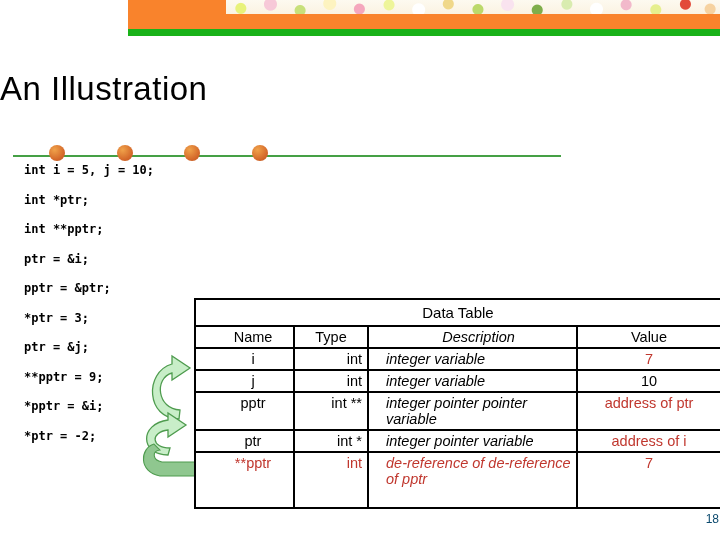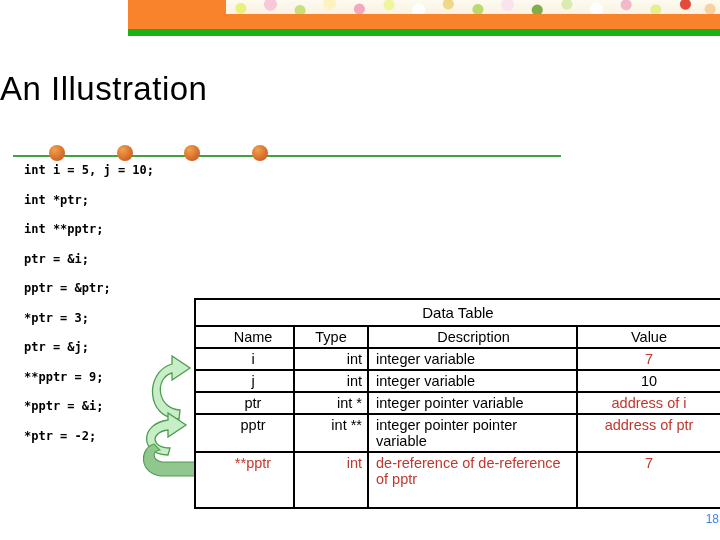--- a/index.html
+++ b/index.html
@@ -63,31 +63,31 @@
   
   #arrows{position:absolute;left:138px;top:352px;width:80px;height:135px;}
 
   
   #table-wrap{position:absolute;left:174px;top:298px;width:500px;margin-left:20px;}
   table{border-collapse:collapse;width:528px;background:#fff;}
   table, td, th{border:2px solid #000;}
   td,th{padding:2px 5px;font-size:14.5px;font-weight:normal;color:#000;vertical-align:top;}
   .c-name{width:70px;text-align:center;padding-left:22px;}
   .c-type{width:62px;text-align:right;}
-  .c-desc{text-align:left;padding-left:7px;}
+  .c-desc{text-align:left;padding-left:17px;font-style:italic;}
   .c-val{width:132px;text-align:center;}
   .caption{text-align:center;font-size:15px;padding:4px 5px;}
   .hdr{text-align:center;}
   tr.red td{color:#c0372e;}
   td.red{color:#c0372e;}
   .tall{height:56px;}
 
   
   #pageno{
-    position:absolute;right:1px;top:512px;font-size:12px;color:#3b82f6;
+    position:absolute;right:1px;top:512px;font-size:12px;color:#0c4a6e;
     font-family:"Liberation Sans",sans-serif;
   }
 </style>
 </head>
 <body>
 
 <div id="banner">
   <div id="banner-orange"></div>
   <div id="banner-photo"></div>
   <div id="banner-green"></div>
@@ -147,30 +147,30 @@
           <td class="c-desc">integer variable</td>
           <td class="c-val red">7</td>
         </tr>
         <tr>
           <td class="c-name">j</td>
           <td class="c-type">int</td>
           <td class="c-desc">integer variable</td>
           <td class="c-val">10</td>
         </tr>
         <tr>
+          <td class="c-name">pptr</td>
+          <td class="c-type">int **</td>
+          <td class="c-desc">integer pointer pointer variable</td>
+          <td class="c-val red">address of ptr</td>
+        </tr>
+        <tr>
           <td class="c-name">ptr</td>
           <td class="c-type">int *</td>
           <td class="c-desc">integer pointer variable</td>
           <td class="c-val red">address of i</td>
-        </tr>
-        <tr>
-          <td class="c-name">pptr</td>
-          <td class="c-type">int **</td>
-          <td class="c-desc">integer pointer pointer variable</td>
-          <td class="c-val red">address of ptr</td>
         </tr>
         <tr class="red tall">
           <td class="c-name">**pptr</td>
           <td class="c-type">int</td>
           <td class="c-desc">de-reference of de-reference of pptr</td>
           <td class="c-val red">7</td>
         </tr>
       </tbody>
   </table>
 </div>

